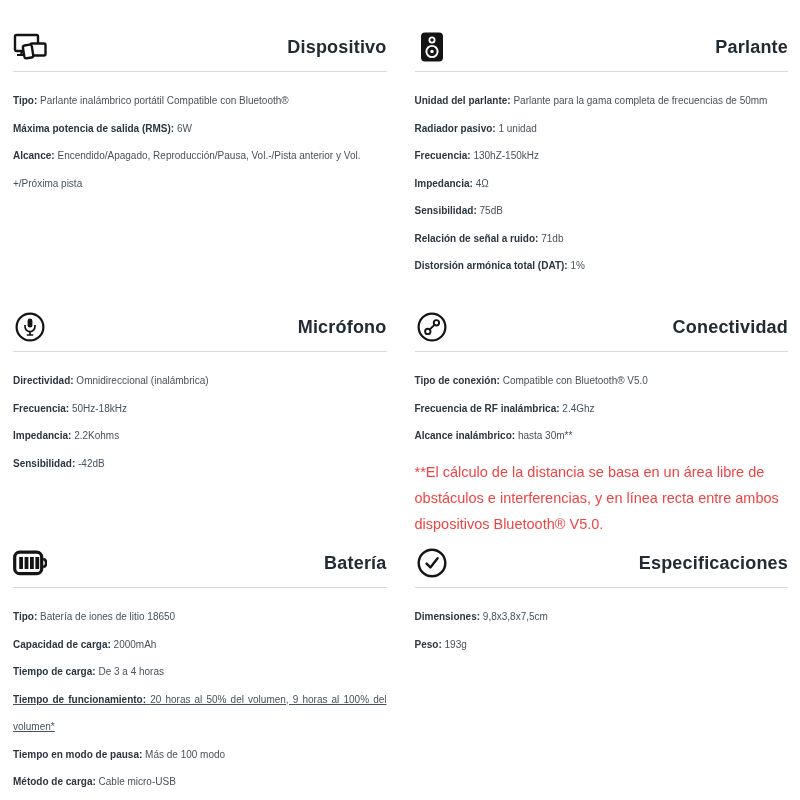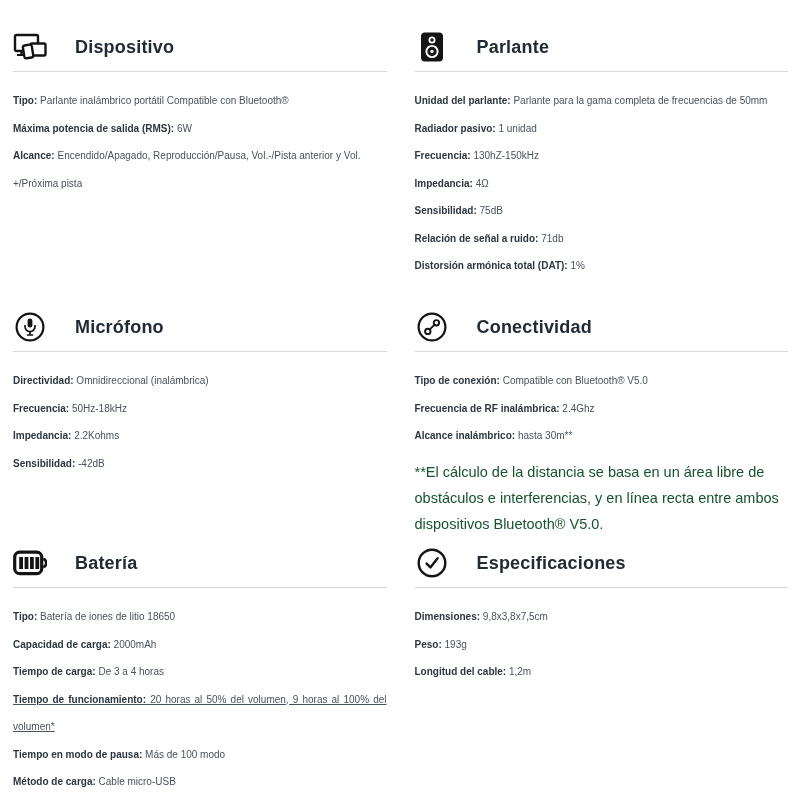--- a/index.html
+++ b/index.html
@@ -19,22 +19,23 @@
     grid-template-columns: 1fr 1fr;
     grid-template-rows: 280px 236px auto;
     column-gap: 28px;
     padding: 30px 12px 0 13px;
     box-sizing: border-box;
   }
   .card { min-width: 0; }
   .hdr {
     display: flex;
     align-items: center;
-    gap: 28px;
+    gap: 14px;
     height: 34px;
+    justify-content: space-between;
   }
   .icon {
     width: 34px;
     height: 32px;
     display: flex;
     align-items: center;
     justify-content: center;
     flex: 0 0 auto;
   }
   .icon svg { display: block; }
@@ -62,21 +63,21 @@
   }
   .spec.justify {
     text-align: justify;
     text-align-last: left;
     text-decoration: underline;
   }
   .footnote {
     margin: 9px 0 0 0;
     font-size: 14.5px;
     line-height: 26px;
-    color: #14532d;
+    color: #ef4444;
   }
 </style>
 </head>
 <body>
 
 <div class="grid" id="spec-grid">
     <section class="card">
       <div class="hdr">
         <span class="icon">
           <svg width="34" height="32" viewBox="0 0 34 32" fill="none">
@@ -191,16 +192,15 @@
             <circle cx="15" cy="15" r="13.3" stroke="#141414" stroke-width="2.4"></circle>
             <path d="M9.6 15.6 L13.4 19.4 L20.6 10.2" stroke="#141414" stroke-width="2.4" stroke-linecap="round" stroke-linejoin="round" fill="none"></path>
           </svg>
         </span>
         <h2 class="title">Especificaciones</h2>
       </div>
       <hr class="divider">
       <div class="body">
         <p class="spec"><b>Dimensiones:</b> <span>9,8x3,8x7,5cm</span></p>
         <p class="spec"><b>Peso:</b> <span>193g</span></p>
-        <p class="spec"><b>Longitud del cable:</b> <span>1,2m</span></p>
       </div>
     </section>
   </div>
 
 </body></html>

